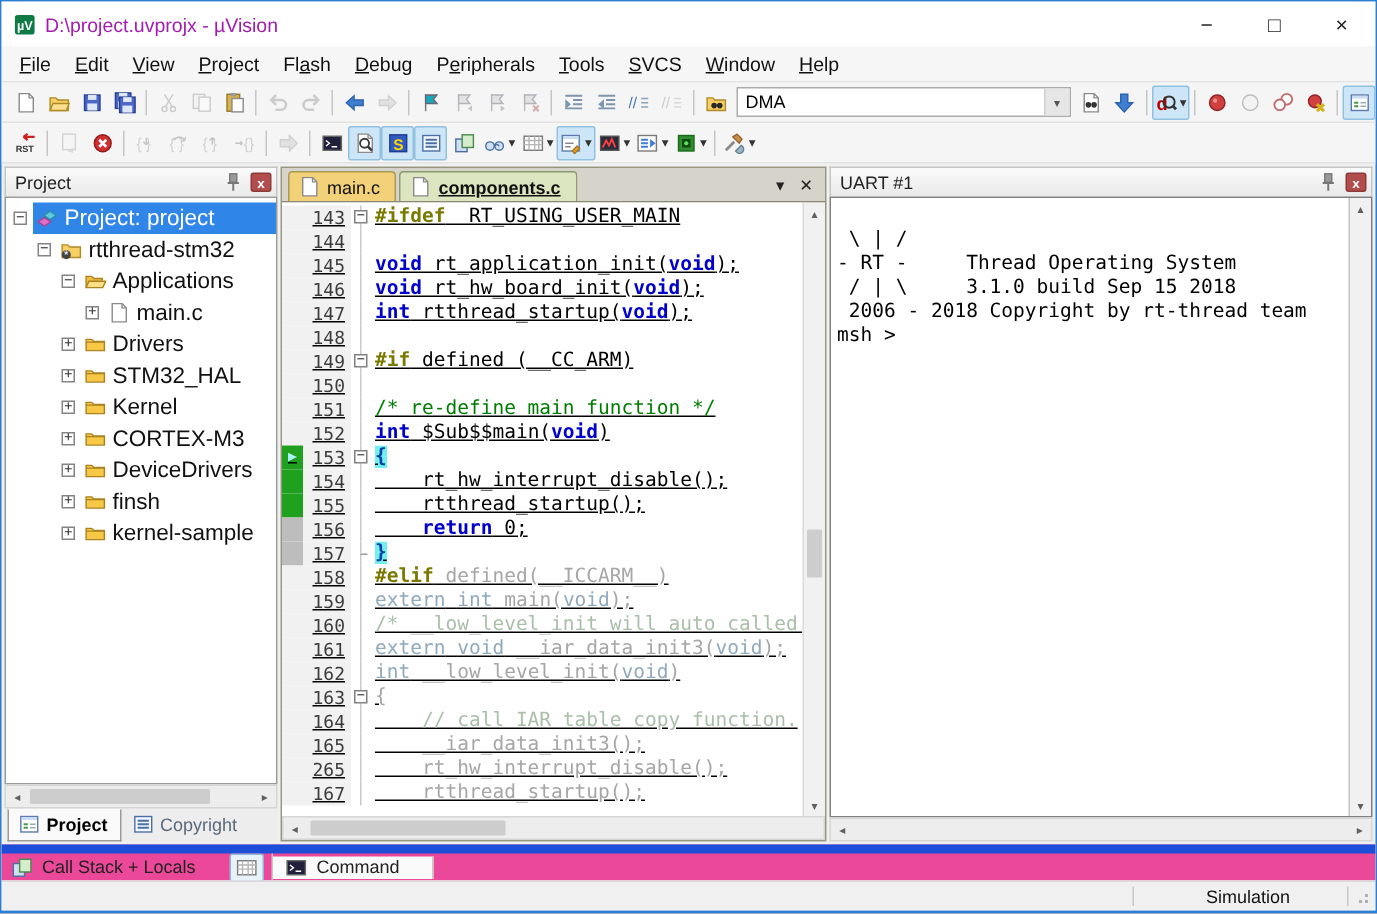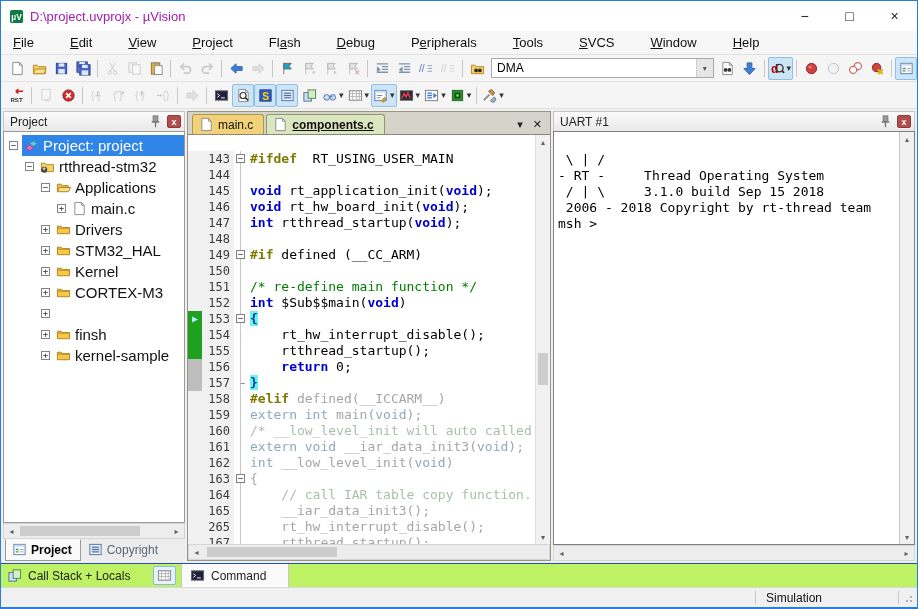--- a/index.html
+++ b/index.html
@@ -10,21 +10,21 @@
   
   .titlebar { height: 30px; background: #fff; display: flex; align-items: center; flex: none; }
   .appicon { margin: 0 6px 0 8px; display: inline-flex; }
   .title { font-size: 13px; color: #a21caf; }
   .wbtns { margin-left: auto; display: flex; height: 100%; }
   .wbtn { width: 45px; display: flex; align-items: center; justify-content: center;
           font-size: 14px; color: #222; cursor: default; }
 
   
   .menubar { height: 24px; background: #f6f6f6; display: flex; align-items: center;
-             padding-left: 4px; border-bottom: 1px solid #e2e2e2; flex: none; gap: 20px; }
+             padding-left: 4px; border-bottom: 1px solid #e2e2e2; flex: none; }
   .mi { font-size: 13px; color: #111; padding: 2px 8px; }
   .mi u { text-decoration: underline; }
 
   
   .toolbar { height: 27px; background: #f5f5f5; display: flex; align-items: center;
              padding-left: 5px; border-bottom: 1px solid #e3e3e3; flex: none; }
   .tbtn { height: 23px; min-width: 22px; padding: 0 1px; display: flex; align-items: center;
           justify-content: center; border: 1px solid transparent; border-radius: 2px; }
   .tbtn.on { background: #cde6f7; border-color: #92c0e0; }
   .tbtn.dim { opacity: .45; }
@@ -82,21 +82,21 @@
   .etabbar { height: 23px; background: #d6d3ca; display: flex; align-items: flex-end;
              border-bottom: 1px solid #8a8872; padding-left: 4px; flex: none; }
   .etab { display: flex; align-items: center; gap: 4px; height: 20px; padding: 0 10px 0 6px;
           border: 1px solid #a89a55; border-bottom: none; border-radius: 3px 3px 0 0;
           background: #f2d179; font-size: 12px; color: #111; margin-right: 2px; }
   .etab.on { background: #dbe5c0; border-color: #8e9a6e; }
   .etab.on .elab { font-weight: bold; text-decoration: underline; }
   .eaux { margin-left: auto; display: flex; align-items: center; gap: 10px; padding: 0 8px 4px 0; }
   .eaux span { font-size: 11px; color: #222; line-height: 1; }
   .codewrap { flex: 1; display: flex; min-height: 0; }
-  .codelines { flex: 1; overflow: hidden; padding-top: 16px; background: #fff; }
+  .codelines { flex: 1; overflow: hidden; padding-top: 2px; background: #fff; text-decoration: underline; }
   .cline { display: flex; height: 16px; font: 13px/16px "DejaVu Sans Mono", monospace; }
   .cm { width: 14px; flex: none; background: #f1f1f1; text-align: center; font-size: 9px; line-height: 15px; }
   .cm.green { background: #1fa11f; } .cm.gray { background: #bdbdbd; }
   .cm.arrow { background: #1fa11f; color: #aef2ff; font-size: 10px; }
   .cnum { width: 32px; flex: none; background: #f1f1f1; color: #3c3c3c; text-align: right;
           padding-right: 4px; font-size: 12px; }
   .cfold { width: 13px; flex: none; position: relative;
            background: linear-gradient(#c8c8c8,#c8c8c8) 6px 0/1px 100% no-repeat; }
   .fbox { position: absolute; left: 2px; top: 3px; width: 9px; height: 9px; background: #fff;
           border: 1px solid #808080; font: 9px/7px "DejaVu Sans Mono", monospace; text-align: center; color: #333; }
@@ -111,32 +111,32 @@
   .c-gk { color: #8fa9bd; }
   .c-gc { color: #a9bfa9; }
 
   
   #uartpanel { width: 362px; flex: none; }
   .uwrap { flex: 1; display: flex; border: 1px solid #808080; background: #fff; min-height: 0; }
   .ucontent { flex: 1; overflow: hidden; padding: 4px 2px 0 4px; }
   .uline { font: 13px/16px "DejaVu Sans Mono", monospace; white-space: pre; color: #000; }
 
   
-  .bottomrow { height: 24px; display: flex; border-top: 1px solid #1d4ed8; background: #bef264; flex: none; }
+  .bottomrow { height: 24px; display: flex; border-top: 6px solid #1d4ed8; background: #ec4899; flex: none; align-items: center; }
   .bstrip { display: flex; align-items: center; }
   .bstrip.left { width: 181px; flex: none; padding-left: 6px; gap: 6px; border-right: 1px solid #c9c9c9; }
   .bstrip.left .blab { font-size: 12px; color: #222; }
   .membtn { margin-left: auto; margin-right: 5px; width: 23px; height: 19px; display: flex; align-items: center;
             justify-content: center; border: 1px solid #8fb8dd; background: #e8f2fb; border-radius: 2px; }
   .ctab { display: flex; align-items: center; gap: 6px; height: 100%; padding: 0 22px 0 8px;
           border-right: 1px solid #c9c9c9; background: #fafafa; font-size: 12px; color: #222; }
 
   
   .statusbar { height: 20px; background: #f0f0f0; border-top: 1px solid #d9d9d9; display: flex;
-               align-items: center; flex: none; }
+               align-items: center; flex: none; text-align: center; }
   .ssep { width: 1px; height: 13px; background: #c8c8c8; }
   .smode { width: 142px; font-size: 12px; color: #111; padding-left: 10px; }
   .sgrip { width: 18px; display: flex; justify-content: center; }
 </style>
 </head>
 <body>
 
 <div class="win">
 
   <div class="titlebar">
@@ -723,20 +723,29 @@
                   <path d="M1.5 12.5v-8h4L7 6h7.5v6.5z" fill="#f7c846" stroke="#ab8220"></path>
                   <path d="M1.5 6.5h13" stroke="#ab8220"></path>
                 </svg>
               </span>
               <span class="tlab">CORTEX-M3</span>
             </span>
           </div>
           <div class="trow">
             <span style="width: 37px; flex: 0 0 auto;"></span>
             <span class="texp">+</span>
+            <span class="tibox">
+              <span class="ic">
+                <svg width="15" height="15" viewBox="0 0 16 16">
+                  <path d="M1.5 12.5v-8h4L7 6h7.5v6.5z" fill="#f7c846" stroke="#ab8220"></path>
+                  <path d="M1.5 6.5h13" stroke="#ab8220"></path>
+                </svg>
+              </span>
+              <span class="tlab">DeviceDrivers</span>
+            </span>
           </div>
           <div class="trow">
             <span style="width: 37px; flex: 0 0 auto;"></span>
             <span class="texp">+</span>
             <span class="tibox">
               <span class="ic">
                 <svg width="15" height="15" viewBox="0 0 16 16">
                   <path d="M1.5 12.5v-8h4L7 6h7.5v6.5z" fill="#f7c846" stroke="#ab8220"></path>
                   <path d="M1.5 6.5h13" stroke="#ab8220"></path>
                 </svg>

